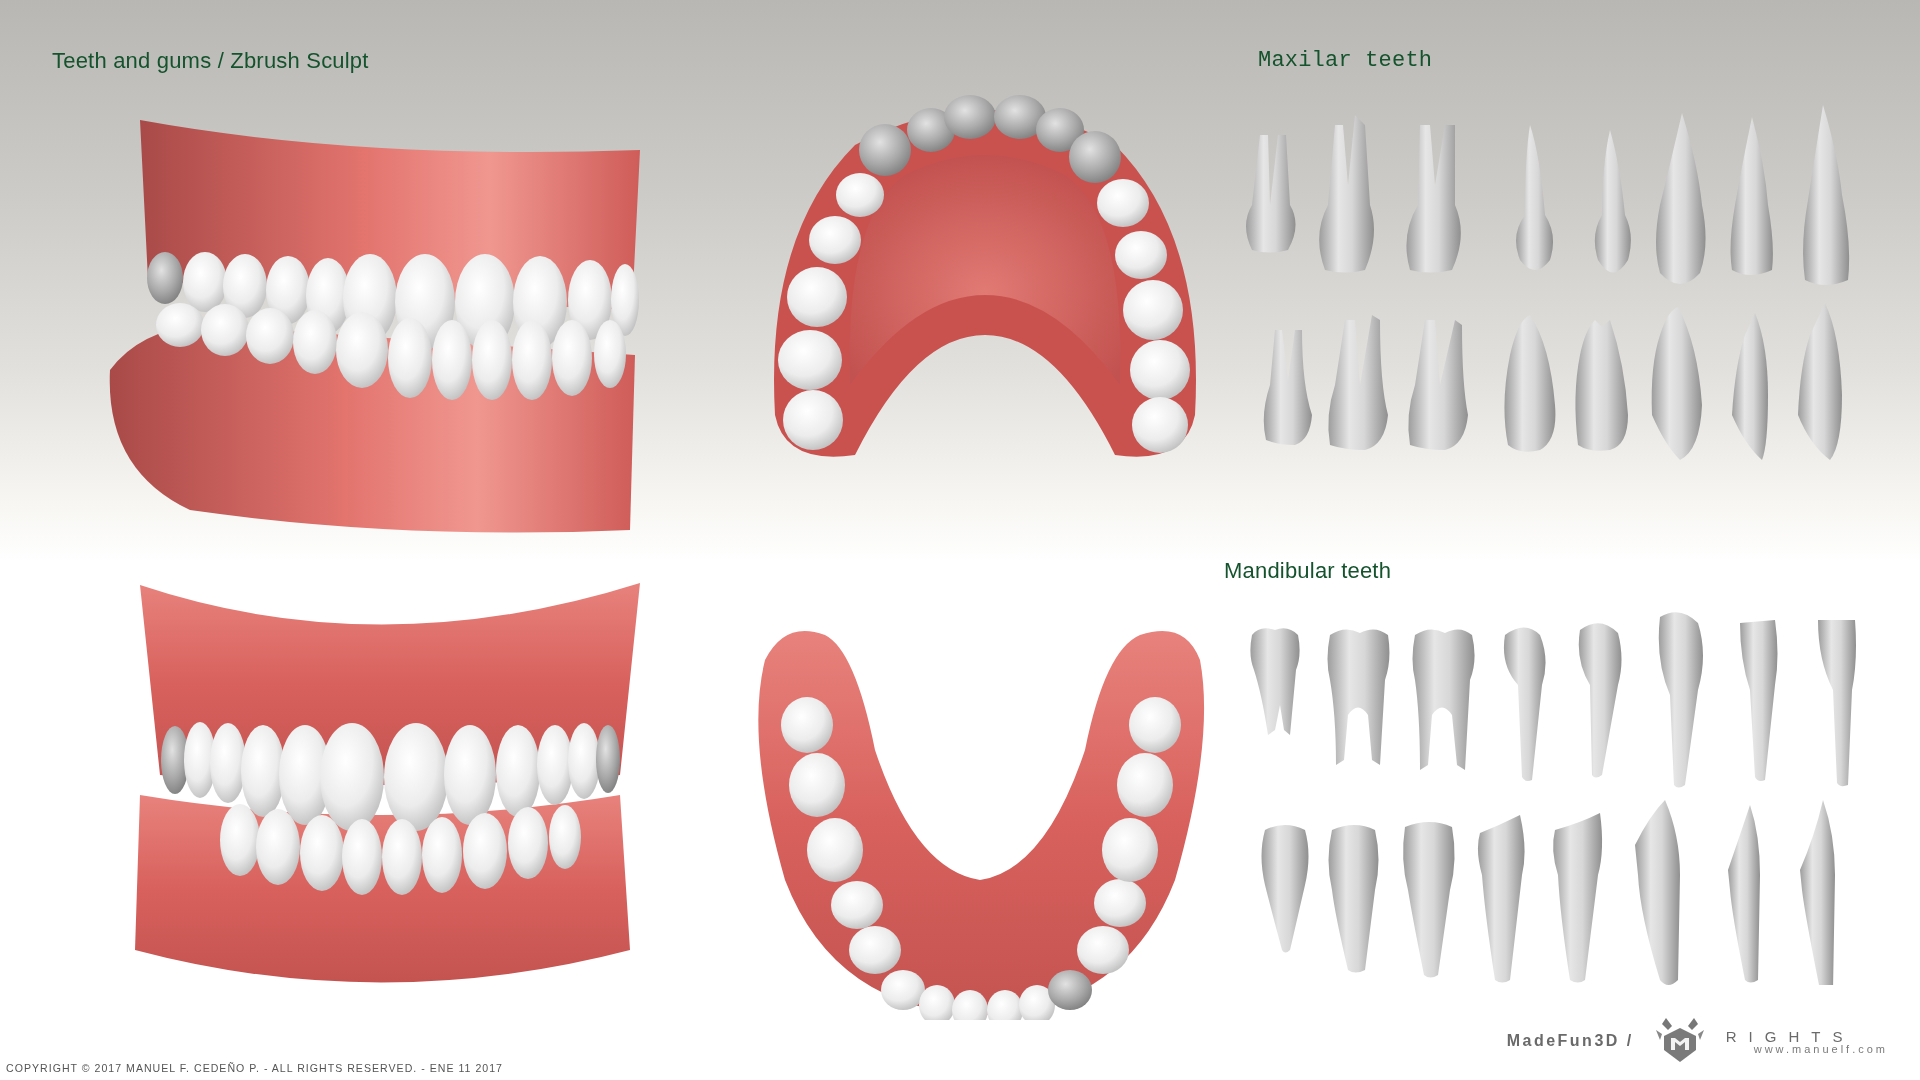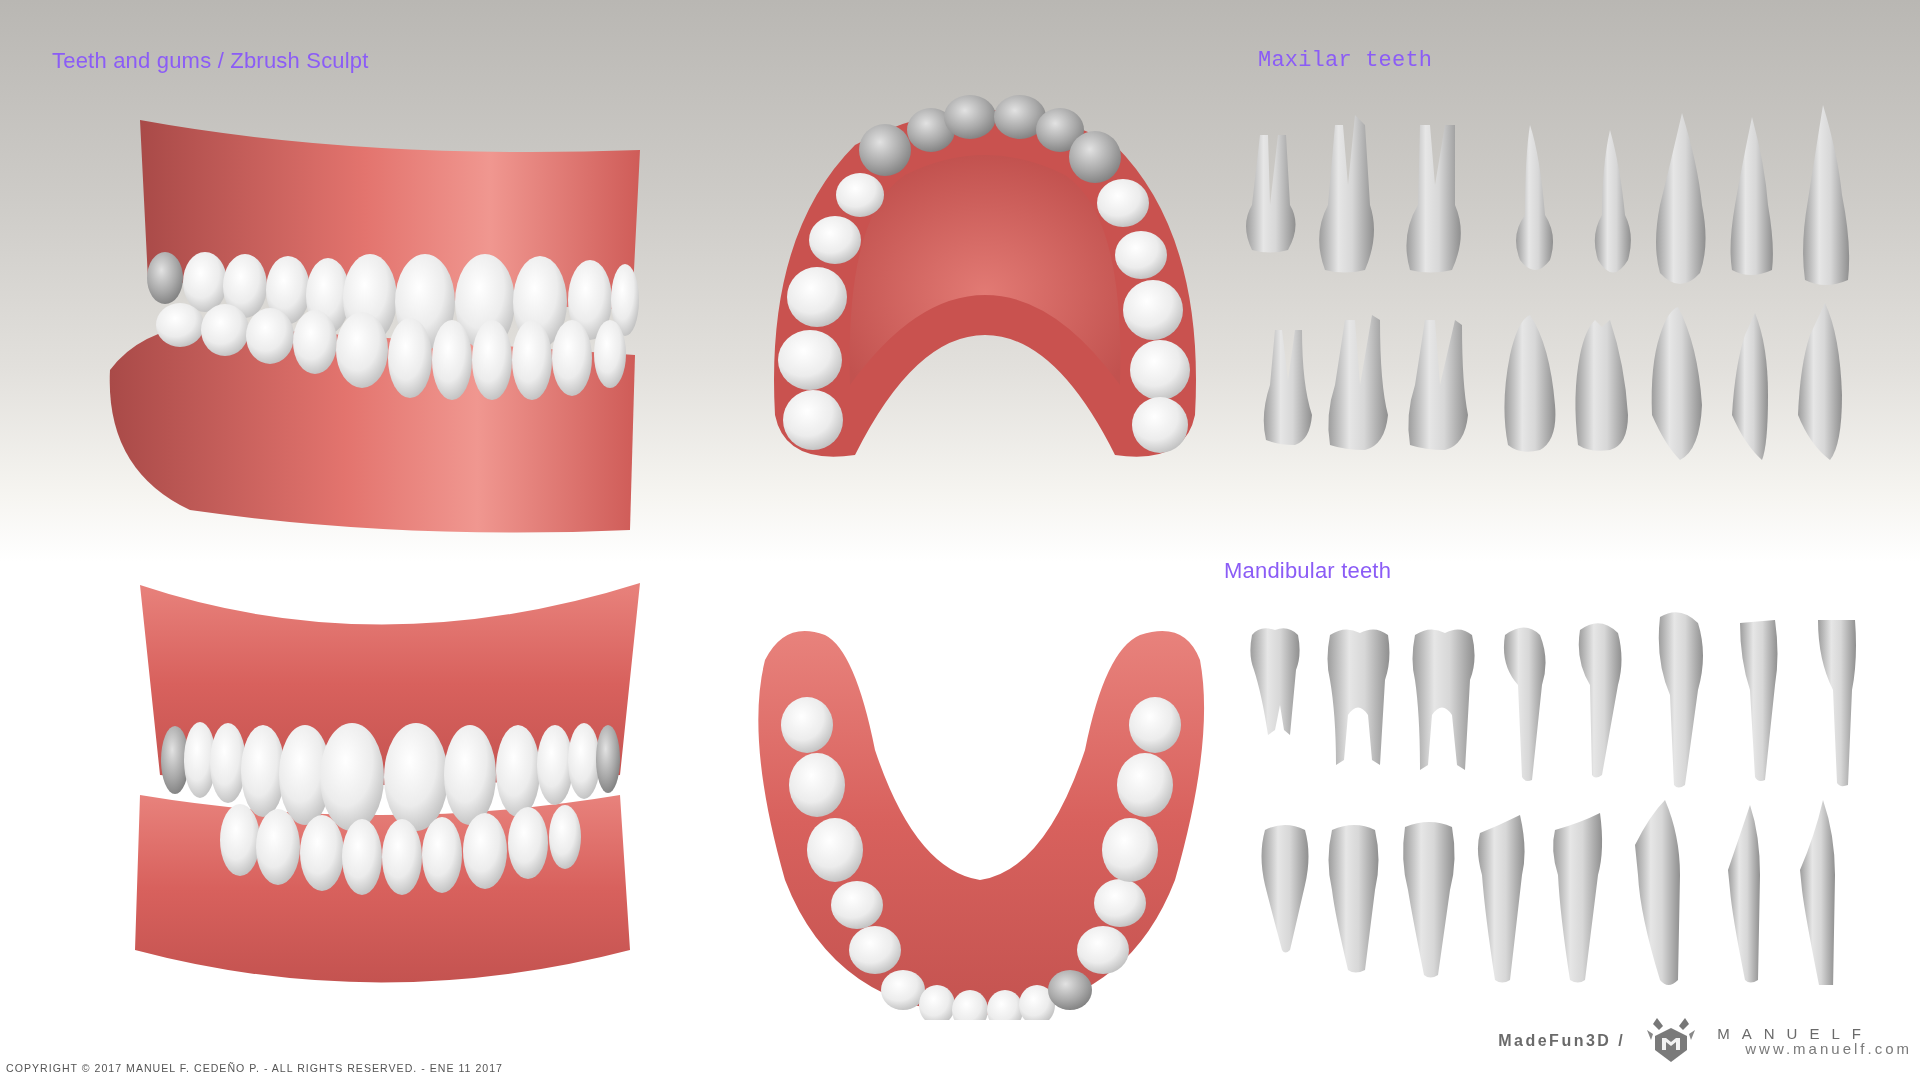--- a/index.html
+++ b/index.html
@@ -1,28 +1,28 @@
 <!DOCTYPE html>
 <html><head>
 <meta charset="utf-8">
 <style>
   html,body{margin:0;padding:0;}
   body{width:1920px;height:1080px;overflow:hidden;position:relative;
     font-family:"Liberation Sans",sans-serif;
     background:linear-gradient(to bottom,#b9b7b3 0%,#cdcbc7 18%,#e2e0dc 34%,#f6f5f1 46%,#ffffff 52%,#ffffff 100%);}
-  .title{position:absolute;color:#8b5cf6;font-size:22px;letter-spacing:0.2px;}
+  .title{position:absolute;color:#14532d;font-size:22px;letter-spacing:0.2px;}
   .panel{position:absolute;}
   svg{display:block;}
   .copyright{position:absolute;left:6px;bottom:6px;font-family:"Liberation Sans Narrow","Liberation Sans",sans-serif;
     font-size:11.5px;color:#555;letter-spacing:1.1px;transform:scaleX(0.92);transform-origin:left;}
-  .brand{position:absolute;right:8px;bottom:14px;display:flex;align-items:center;gap:20px;}
+  .brand{position:absolute;right:32px;bottom:14px;display:flex;align-items:center;gap:20px;}
   .brand-left{font-size:16px;font-weight:bold;color:#6a6a6a;letter-spacing:2.5px;}
   .brand-right{display:flex;flex-direction:column;align-items:flex-start;}
   .brand-name{font-size:15px;color:#6a6a6a;letter-spacing:12px;}
-  .brand-url{font-size:15px;color:#7a7a7a;letter-spacing:3px;margin-left:28px;margin-top:-2px;}
+  .brand-url{font-size:11px;color:#7a7a7a;letter-spacing:3px;margin-left:28px;margin-top:-2px;}
 </style>
 </head>
 <body>
 
 <div class="title" style="left:52px;top:48px;">Teeth and gums / Zbrush Sculpt</div>
 <div class="title" style="left:1258px;top:48px;font-family:Liberation Mono, monospace;">Maxilar teeth</div>
 <div class="title" style="left:1224px;top:558px;">Mandibular teeth</div>
 
 <svg width="0" height="0" style="position:absolute">
   <defs>
@@ -232,16 +232,16 @@
     <svg width="52" height="50" viewBox="0 0 52 50">
       <polygon points="12,2 18,10 14,14 8,8" fill="#777"></polygon>
       <polygon points="40,2 44,8 38,14 34,10" fill="#777"></polygon>
       <polygon points="2,14 8,18 6,24" fill="#888"></polygon>
       <polygon points="50,14 46,24 44,18" fill="#888"></polygon>
       <path d="M26 12 L42 20 L42 34 L26 46 L10 34 L10 20 Z" fill="#7a7a7a"></path>
       <path d="M17 22 L17 34 L21 34 L21 26 L26 30 L31 26 L31 34 L35 34 L35 22 L31 22 L26 26 L21 22 Z" fill="#f2f2f2"></path>
     </svg>
   </span>
   <span class="brand-right">
-    <span class="brand-name">MANUELF</span>
+    <span class="brand-name">RIGHTS</span>
     <span class="brand-url">www.manuelf.com</span>
   </span>
 </div>
 
 </body></html>

